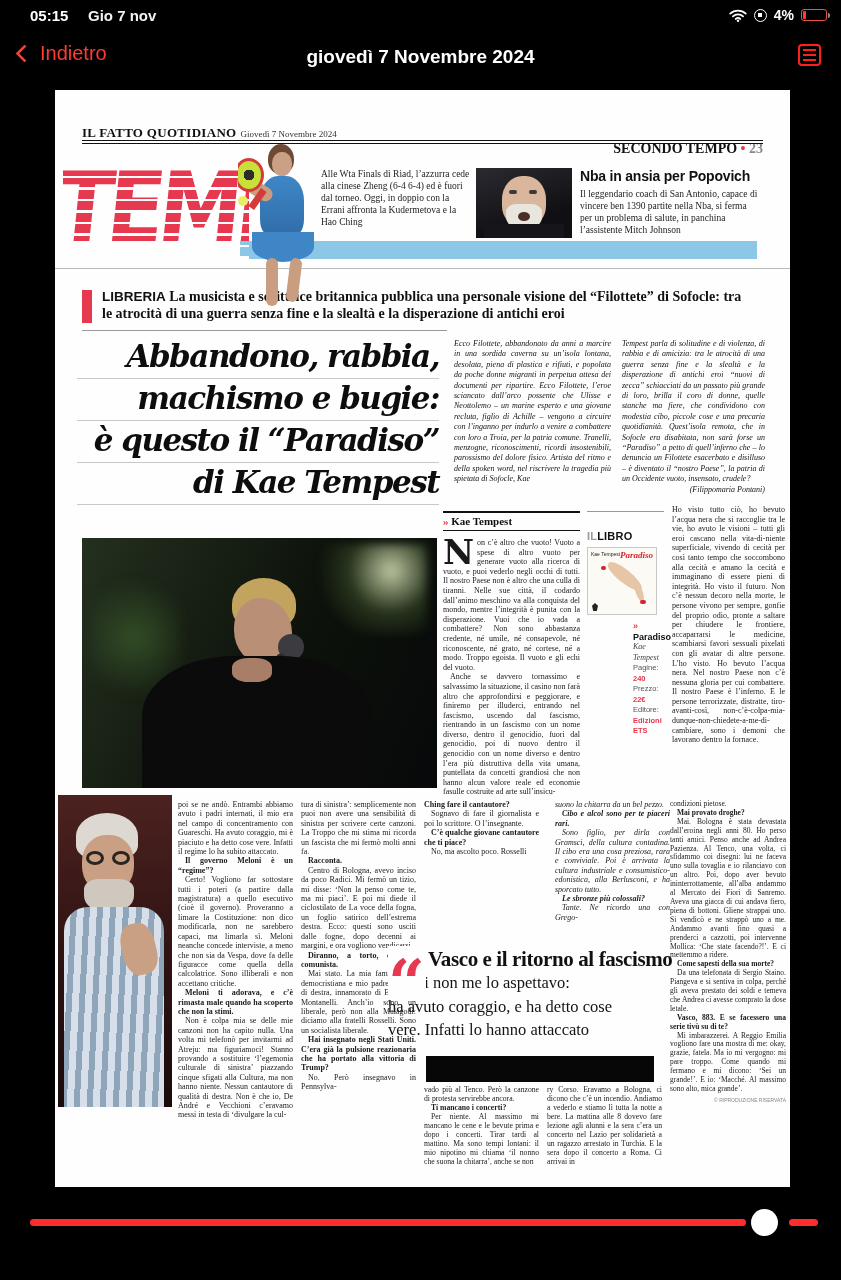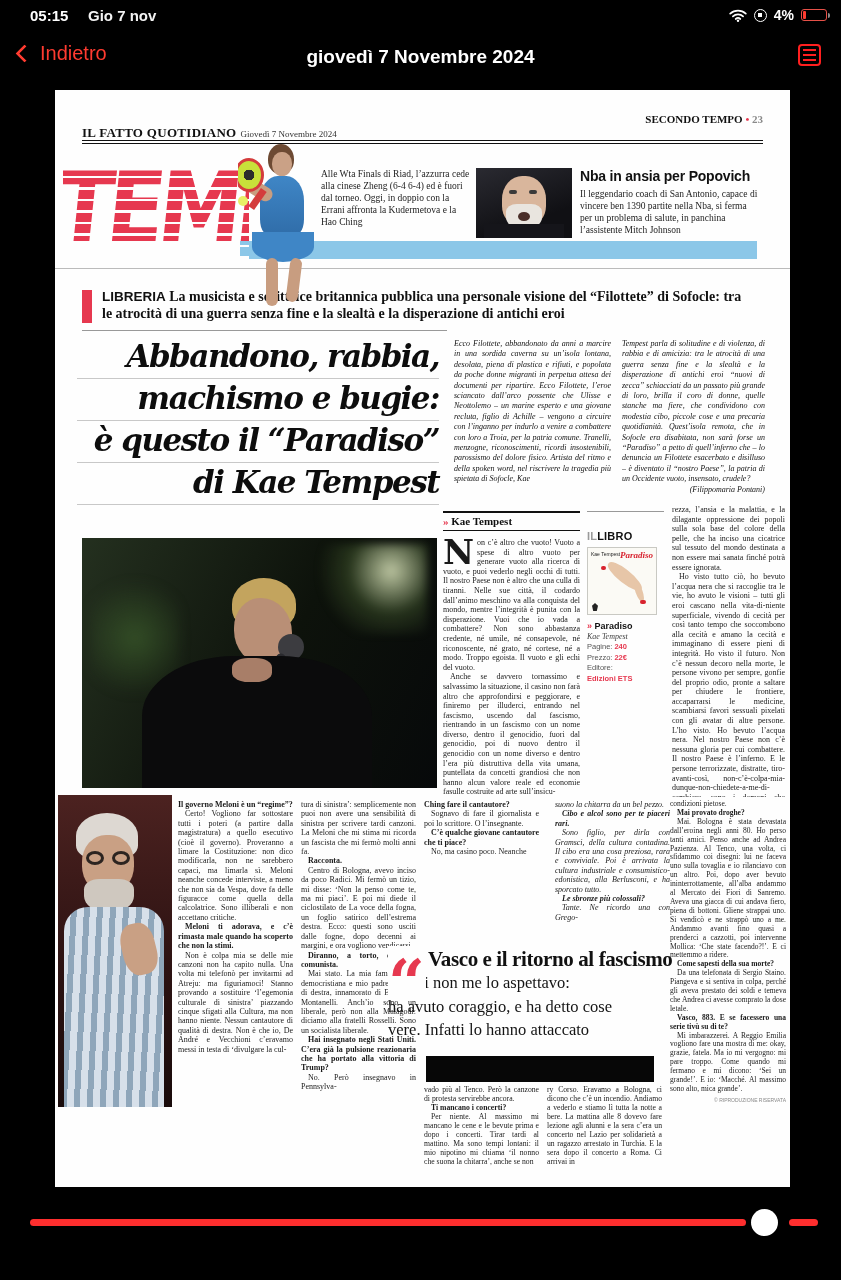--- a/index.html
+++ b/index.html
@@ -25,21 +25,21 @@
   .nav-title { position:absolute; left:0; right:0; top:16px; text-align:center; color:#fff; font-size:19px; font-weight:600; }
   .reader-icon { position:absolute; right:20px; top:14px; width:23px; height:22px; border:2.5px solid #ff1f1f; border-radius:4px; cursor:pointer; }
   .reader-icon::before { content:""; position:absolute; inset:3px; background:repeating-linear-gradient(#ff1f1f 0 2px, transparent 2px 5px); }
 
   
   .page { position:absolute; left:55px; top:90px; width:735px; height:1097px; background:#fefefe; color:#111; font-family:"Liberation Serif", serif; }
 
   .mast-left { position:absolute; left:27px; top:33px; white-space:nowrap; }
   .mast-name { font-size:13px; font-weight:700; letter-spacing:.3px; }
   .mast-date { font-size:9px; color:#333; }
-  .mast-right { position:absolute; right:27px; top:23px; font-size:11px; font-weight:900; white-space:nowrap; }
+  .mast-right { position:absolute; right:27px; top:51px; font-size:14px; font-weight:900; white-space:nowrap; }
   .mast-bullet { color:#e6384f; }
   .mast-pagenum { color:#8a8a8a; font-weight:700; }
   .mast-rule { position:absolute; left:27px; right:27px; top:50px; height:4px; border-top:1.5px solid #111; border-bottom:1px solid #111; }
 
   .logo-tempo { position:absolute; left:8px; top:54px; width:186px; height:124px; z-index:2; overflow:hidden; }
   .logo-text { font-family:"DejaVu Sans", sans-serif; font-weight:900; font-size:84px; line-height:110px; color:#e6384f; letter-spacing:-6px; transform:skewX(-6deg) scaleY(1.15); transform-origin:left top; }
   .logo-stripes { position:absolute; inset:0; background:repeating-linear-gradient(to bottom, transparent 0 9px, #fefefe 9px 11.5px); }
 
   
   .ph { position:absolute; overflow:hidden; }
@@ -86,21 +86,21 @@
   .libro-head { border-top:1px solid #999; padding-top:18px; font-family:"Liberation Sans", sans-serif; font-size:11px; font-weight:900; letter-spacing:.2px; }
   .libro-head .il { color:#9a9a9a; }
   .cover { position:relative; margin-top:5px; width:70px; height:68px; background:#fbfaf5; border:1px solid #c9c9c3; }
   .cover-author { position:absolute; left:3px; top:3px; font-size:5px; color:#222; font-family:"Liberation Sans", sans-serif; }
   .cover-title { position:absolute; right:3px; top:2px; font-size:9px; color:#d8232f; font-style:italic; font-weight:700; }
   .cover-fig { position:absolute; left:16px; top:22px; width:42px; height:13px; background:#e7c6a8; border-radius:45% 55% 50% 50%; transform:rotate(38deg); }
   .cover-fig2 { position:absolute; left:40px; top:40px; width:22px; height:7px; background:#e7c6a8; border-radius:50%; transform:rotate(70deg); }
   .cover-shoe1 { position:absolute; left:52px; top:52px; width:6px; height:4px; background:#d8232f; border-radius:2px; }
   .cover-shoe2 { position:absolute; left:13px; top:18px; width:5px; height:4px; background:#d8232f; border-radius:2px; }
   .cover-logo { position:absolute; left:4px; bottom:3px; width:6px; height:8px; background:#222; clip-path:polygon(50% 0,100% 35%,80% 100%,20% 100%,0 35%); }
-  .libro-info { margin-top:6px; font-size:8px; line-height:10.5px; }
+  .libro-info { margin-top:6px; font-size:8px; line-height:10.5px;margin-left:46px; }
   .libro-title-row { font-family:"Liberation Sans", sans-serif; font-weight:900; font-size:9px; }
   .libro-author { font-style:italic; color:#444; }
   .libro-label { color:#555; font-family:"Liberation Sans", sans-serif; font-size:7.5px; }
   .libro-val { color:#e6384f; font-weight:700; font-family:"Liberation Sans", sans-serif; font-size:7.5px; }
 
   
   .icol { position:absolute; overflow:hidden; text-align:justify; }
   .icol p { font-size:8px; line-height:9.4px; text-indent:7px; color:#1a1a1a; }
   .icol p:first-child { text-indent:0; }
   .icol p.q { font-weight:700; }
@@ -267,54 +267,54 @@
         <div class="libro-title-row"><span class="red-mark">»</span> <span>Paradiso</span></div>
         <div class="libro-author">Kae Tempest</div>
         <div><span class="libro-label">Pagine:</span> <span class="libro-val">240</span></div>
         <div><span class="libro-label">Prezzo:</span> <span class="libro-val">22€</span></div>
         <div><span class="libro-label">Editore:</span></div>
         <div><span class="libro-val">Edizioni ETS</span></div>
       </div>
     </div>
 
     <div class="bodycol col-b">
-        <p>rezza, l’ansia e la malattia, e la dilagante oppressione dei popoli sulla sola base del colore della pelle, che ha inciso una cicatrice sul tessuto del mondo destinata a non essere mai sanata finché potrà essere ignorata.</p>
         <p>Ho visto tutto ciò, ho bevuto l’acqua nera che si raccoglie tra le vie, ho avuto le visioni – tutti gli eroi cascano nella vita-di-niente superficiale, vivendo di cecità per così tanto tempo che soccombono alla cecità e amano la cecità e immaginano di essere pieni di integrità. Ho visto il futuro. Non c’è nessun decoro nella morte, le persone vivono per sempre, gonfie del proprio odio, pronte a saltare per chiudere le frontiere, accaparrarsi le medicine, scambiarsi favori sessuali pixelati con gli avatar di altre persone. L’ho visto. Ho bevuto l’acqua nera. Nel nostro Paese non c’è nessuna gloria per cui combattere. Il nostro Paese è l’inferno. E le persone terrorizzate, distratte, tiro-avanti-così, non-c’è-colpa-mia-dunque-non-chiedete-a-me-di-cambiare, sono i demoni che lavorano dentro la fornace.</p>
       </div>
 
     <div class="ph guc-photo">
       <div class="blob" style="left:18px;top:18px;width:62px;height:46px;background:#ddd8d2;border-radius:50% 50% 30% 30%;"></div>
       <div class="blob" style="left:24px;top:40px;width:52px;height:58px;background:#c9a084;border-radius:46%;"></div>
       <div class="blob" style="left:28px;top:56px;width:18px;height:14px;border:3px solid #2c2420;border-radius:50%;"></div>
       <div class="blob" style="left:54px;top:56px;width:18px;height:14px;border:3px solid #2c2420;border-radius:50%;"></div>
       <div class="blob" style="left:26px;top:84px;width:50px;height:34px;background:#cfc8bf;border-radius:30% 30% 50% 50%;"></div>
       <div class="blob" style="left:6px;top:112px;width:100px;height:200px;background:repeating-linear-gradient(93deg,#d7e0ea 0 7px,#8fa6ba 7px 13px);border-radius:24px 24px 0 0;"></div>
       <div class="blob" style="left:64px;top:128px;width:34px;height:52px;background:#c9a084;border-radius:40%;transform:rotate(-14deg);"></div>
     </div>
 
     <div class="icol ic1">
+        <p>poi se ne andò. Entrambi abbiamo avuto i padri internati, il mio era nel campo di concentramento con Guareschi. Ha avuto coraggio, mi è piaciuto e ha detto cose vere. Infatti il regime lo ha subito attaccato.</p>
         <p class="q">Il governo Meloni è un “regime”?</p>
         <p>Certo! Vogliono far sottostare tutti i poteri (a partire dalla magistratura) a quello esecutivo (cioè il governo). Proveranno a limare la Costituzione: non dico modificarla, non ne sarebbero capaci, ma limarla sì. Meloni neanche concede interviste, a meno che non sia da Vespa, dove fa delle figuracce come quella della calcolatrice. Sono illiberali e non accettano critiche.</p>
         <p class="q">Meloni ti adorava, e c’è rimasta male quando ha scoperto che non la stimi.</p>
         <p>Non è colpa mia se delle mie canzoni non ha capito nulla. Una volta mi telefonò per invitarmi ad Atreju: ma figuriamoci! Stanno provando a sostituire ‘l’egemonia culturale di sinistra’ piazzando cinque sfigati alla Cultura, ma non hanno niente. Nessun cantautore di qualità di destra. Non è che io, De André e Vecchioni c’eravamo messi in testa di ‘divulgare la cul-</p>
       </div>
     <div class="icol ic2">
-        <p>tura di sinistra’: semplicemente non puoi non avere una sensibilità di sinistra per scrivere tardi canzoni. La Meloni che mi stima mi ricorda un fascista che mi fermò molti anni fa.</p>
+        <p>tura di sinistra’: semplicemente non puoi non avere una sensibilità di sinistra per scrivere certe canzoni. La Troppo che mi stima mi ricorda un fascista che mi fermò molti anni fa.</p>
         <p class="q">Racconta.</p>
         <p>Centro di Bologna, avevo inciso da poco Radici. Mi fermò un tizio, mi disse: ‘Non la penso come te, ma mi piaci’. E poi mi diede il ciclostilato de La voce della fogna, un foglio satirico dell’estrema destra. Ecco: questi sono usciti dalle fogne, dopo decenni ai margini, e ora vogliono vendicarsi.</p>
         <p class="q">Diranno, a torto, che sei comunista.</p>
         <p>Mai stato. La mia famiglia era democristiana e mio padre liberale di destra, innamorato di Einaudi e Montanelli. Anch’io sono un liberale, però non alla Malagodi: diciamo alla fratelli Rosselli. Sono un socialista liberale.</p>
         <p class="q">Hai insegnato negli Stati Uniti. C’era già la pulsione reazionaria che ha portato alla vittoria di Trump?</p>
         <p>No. Però insegnavo in Pennsylva-</p>
       </div>
     <div class="icol ic3a">
         <p class="q">Ching fare il cantautore?</p>
         <p>Sognavo di fare il giornalista e poi lo scrittore. O l’insegnante.</p>
         <p class="q">C’è qualche giovane cantautore che ti piace?</p>
-        <p>No, ma casino poco. Neanche</p>
+        <p>No, ma ascolto poco. Rosselli</p>
       </div>
     <div class="icol ic3b">
         <p>vado più al Tenco. Però la canzone di protesta servirebbe ancora.</p>
         <p class="q">Ti mancano i concerti?</p>
         <p>Per niente. Al massimo mi mancano le cene e le bevute prima e dopo i concerti. Tirar tardi al mattino. Ma sono tempi lontani: il mio nipotino mi chiama ‘il nonno che suona la chitarra’, anche se non</p>
       </div>
     <div class="icol ic4a">
         <p>suono la chitarra da un bel pezzo.</p>
         <p class="q">Cibo e alcol sono per te piaceri rari.</p>
         <p>Sono figlio, per dirla con Gramsci, della cultura contadina. Il cibo era una cosa preziosa, rara e conviviale. Poi è arrivata la cultura industriale e consumistico-edonistica, alla Berlusconi, e ha sporcato tutto.</p>

